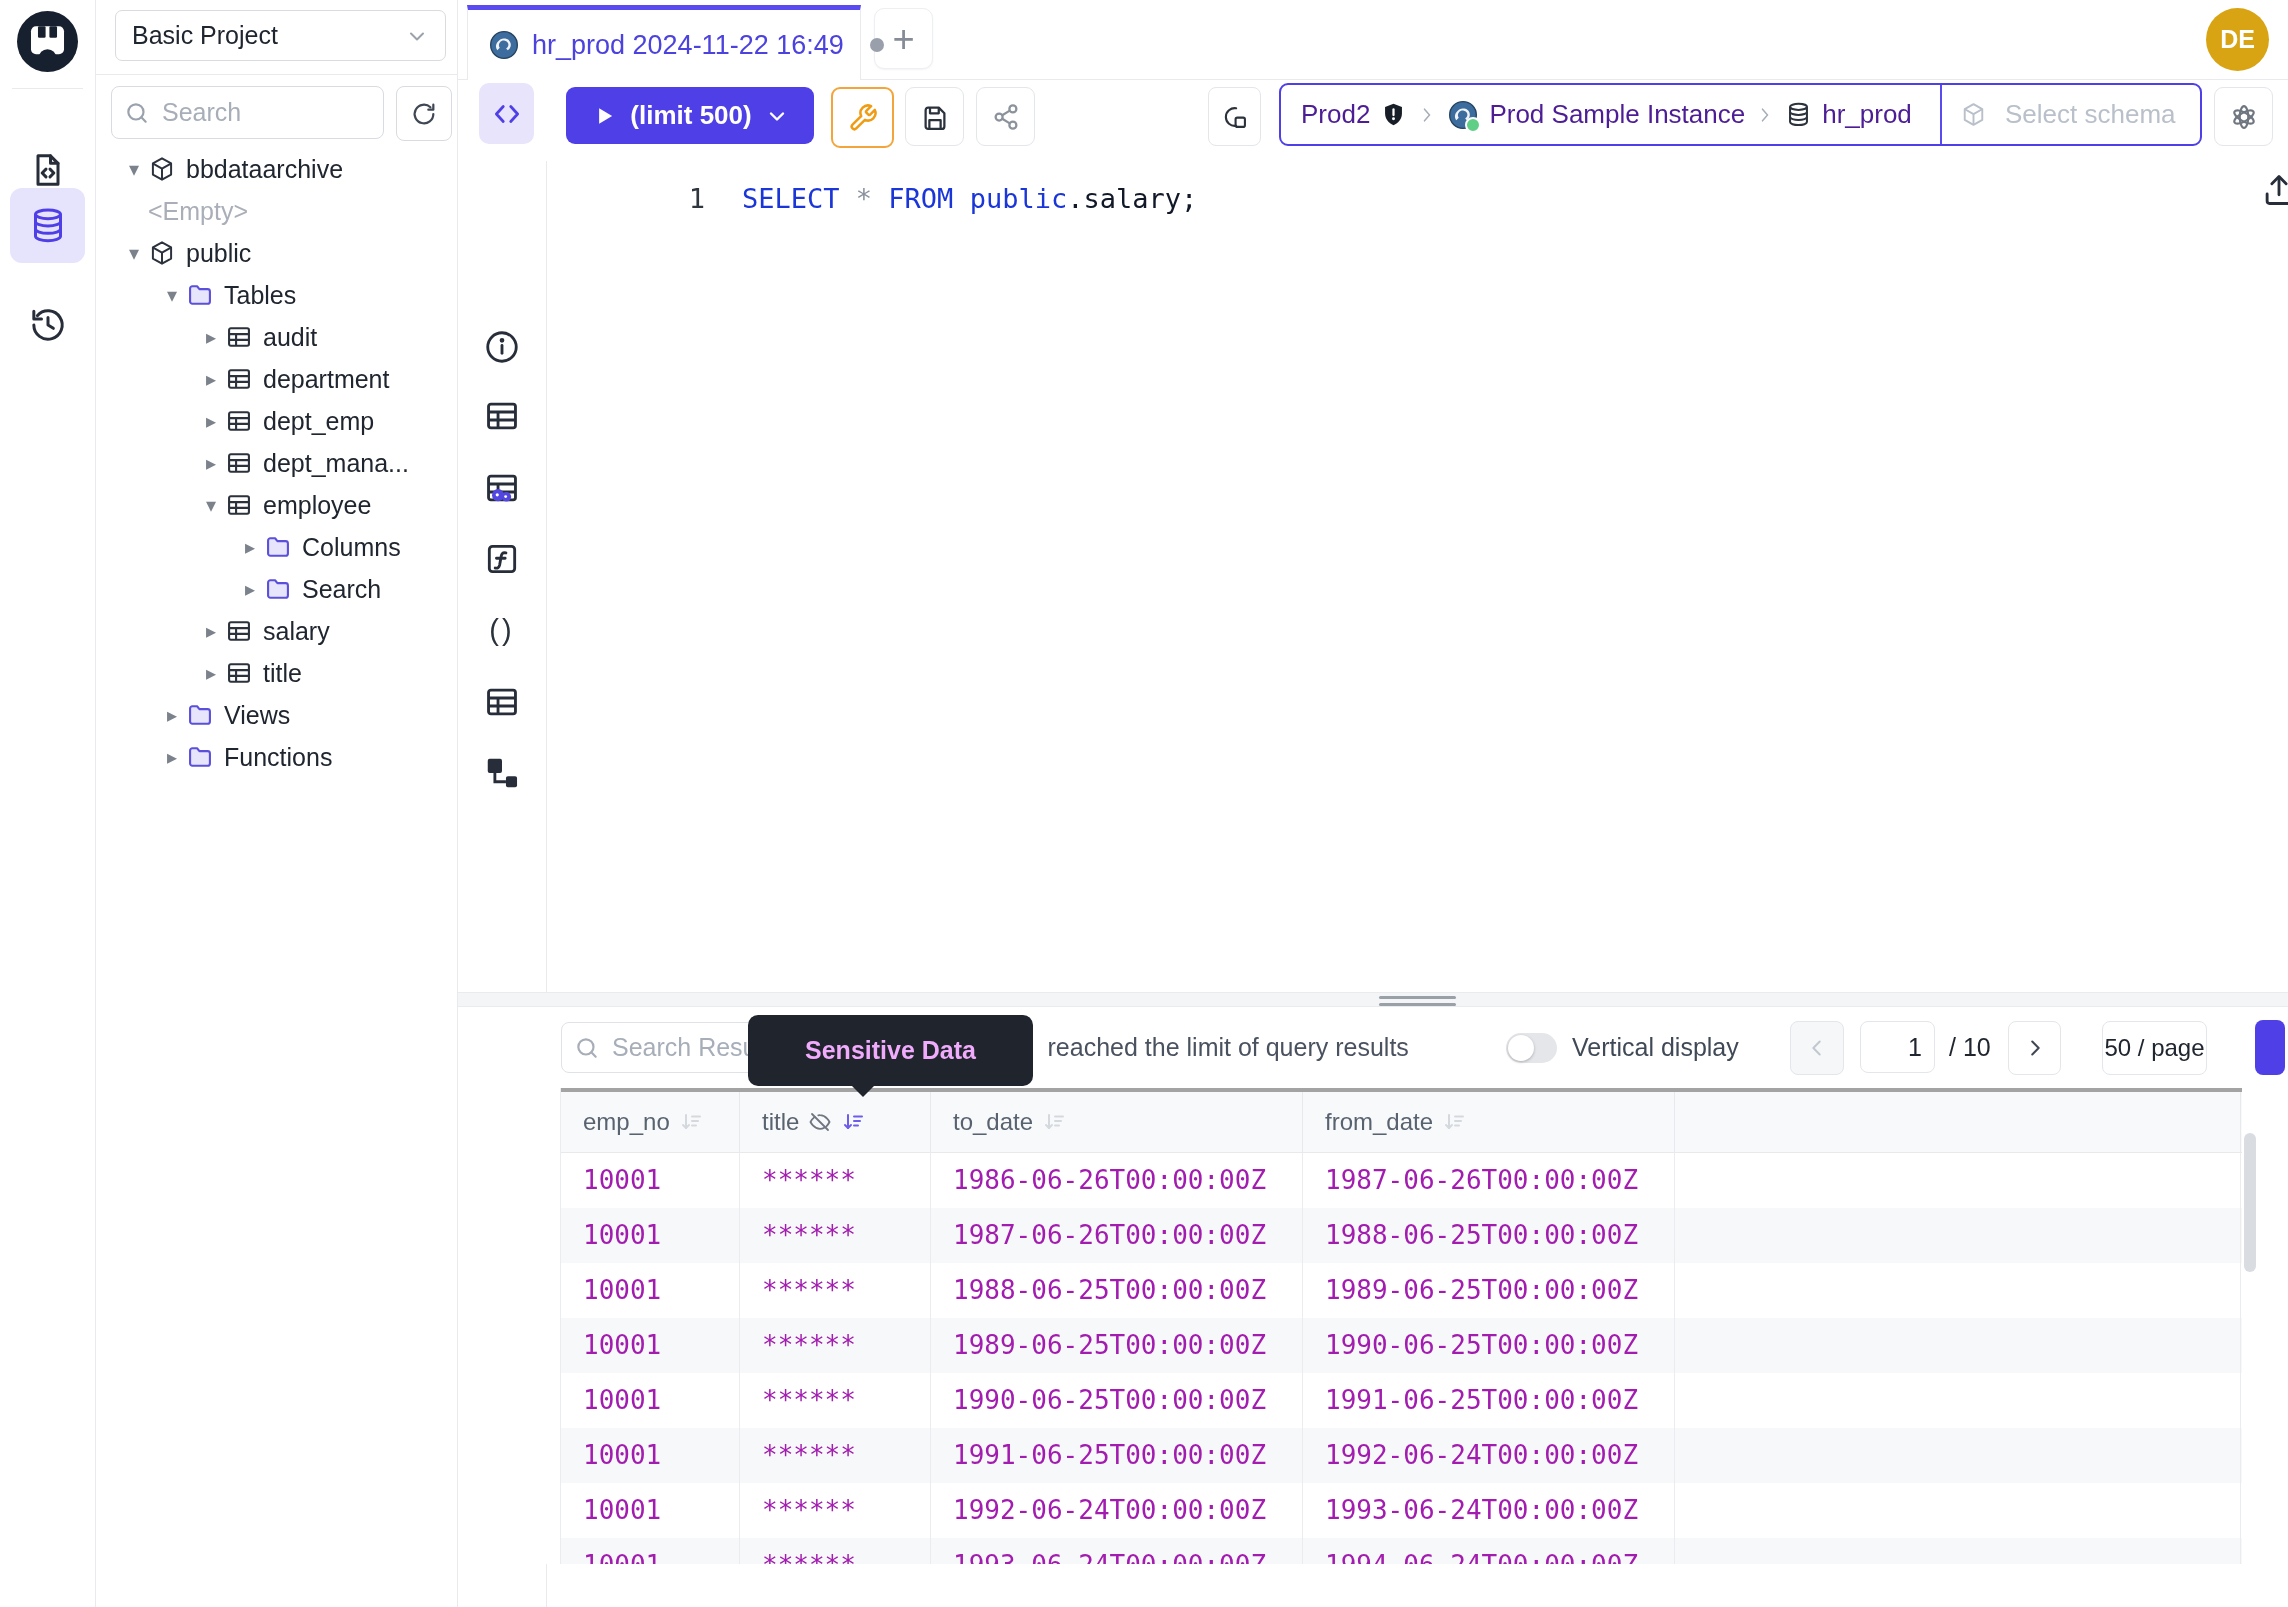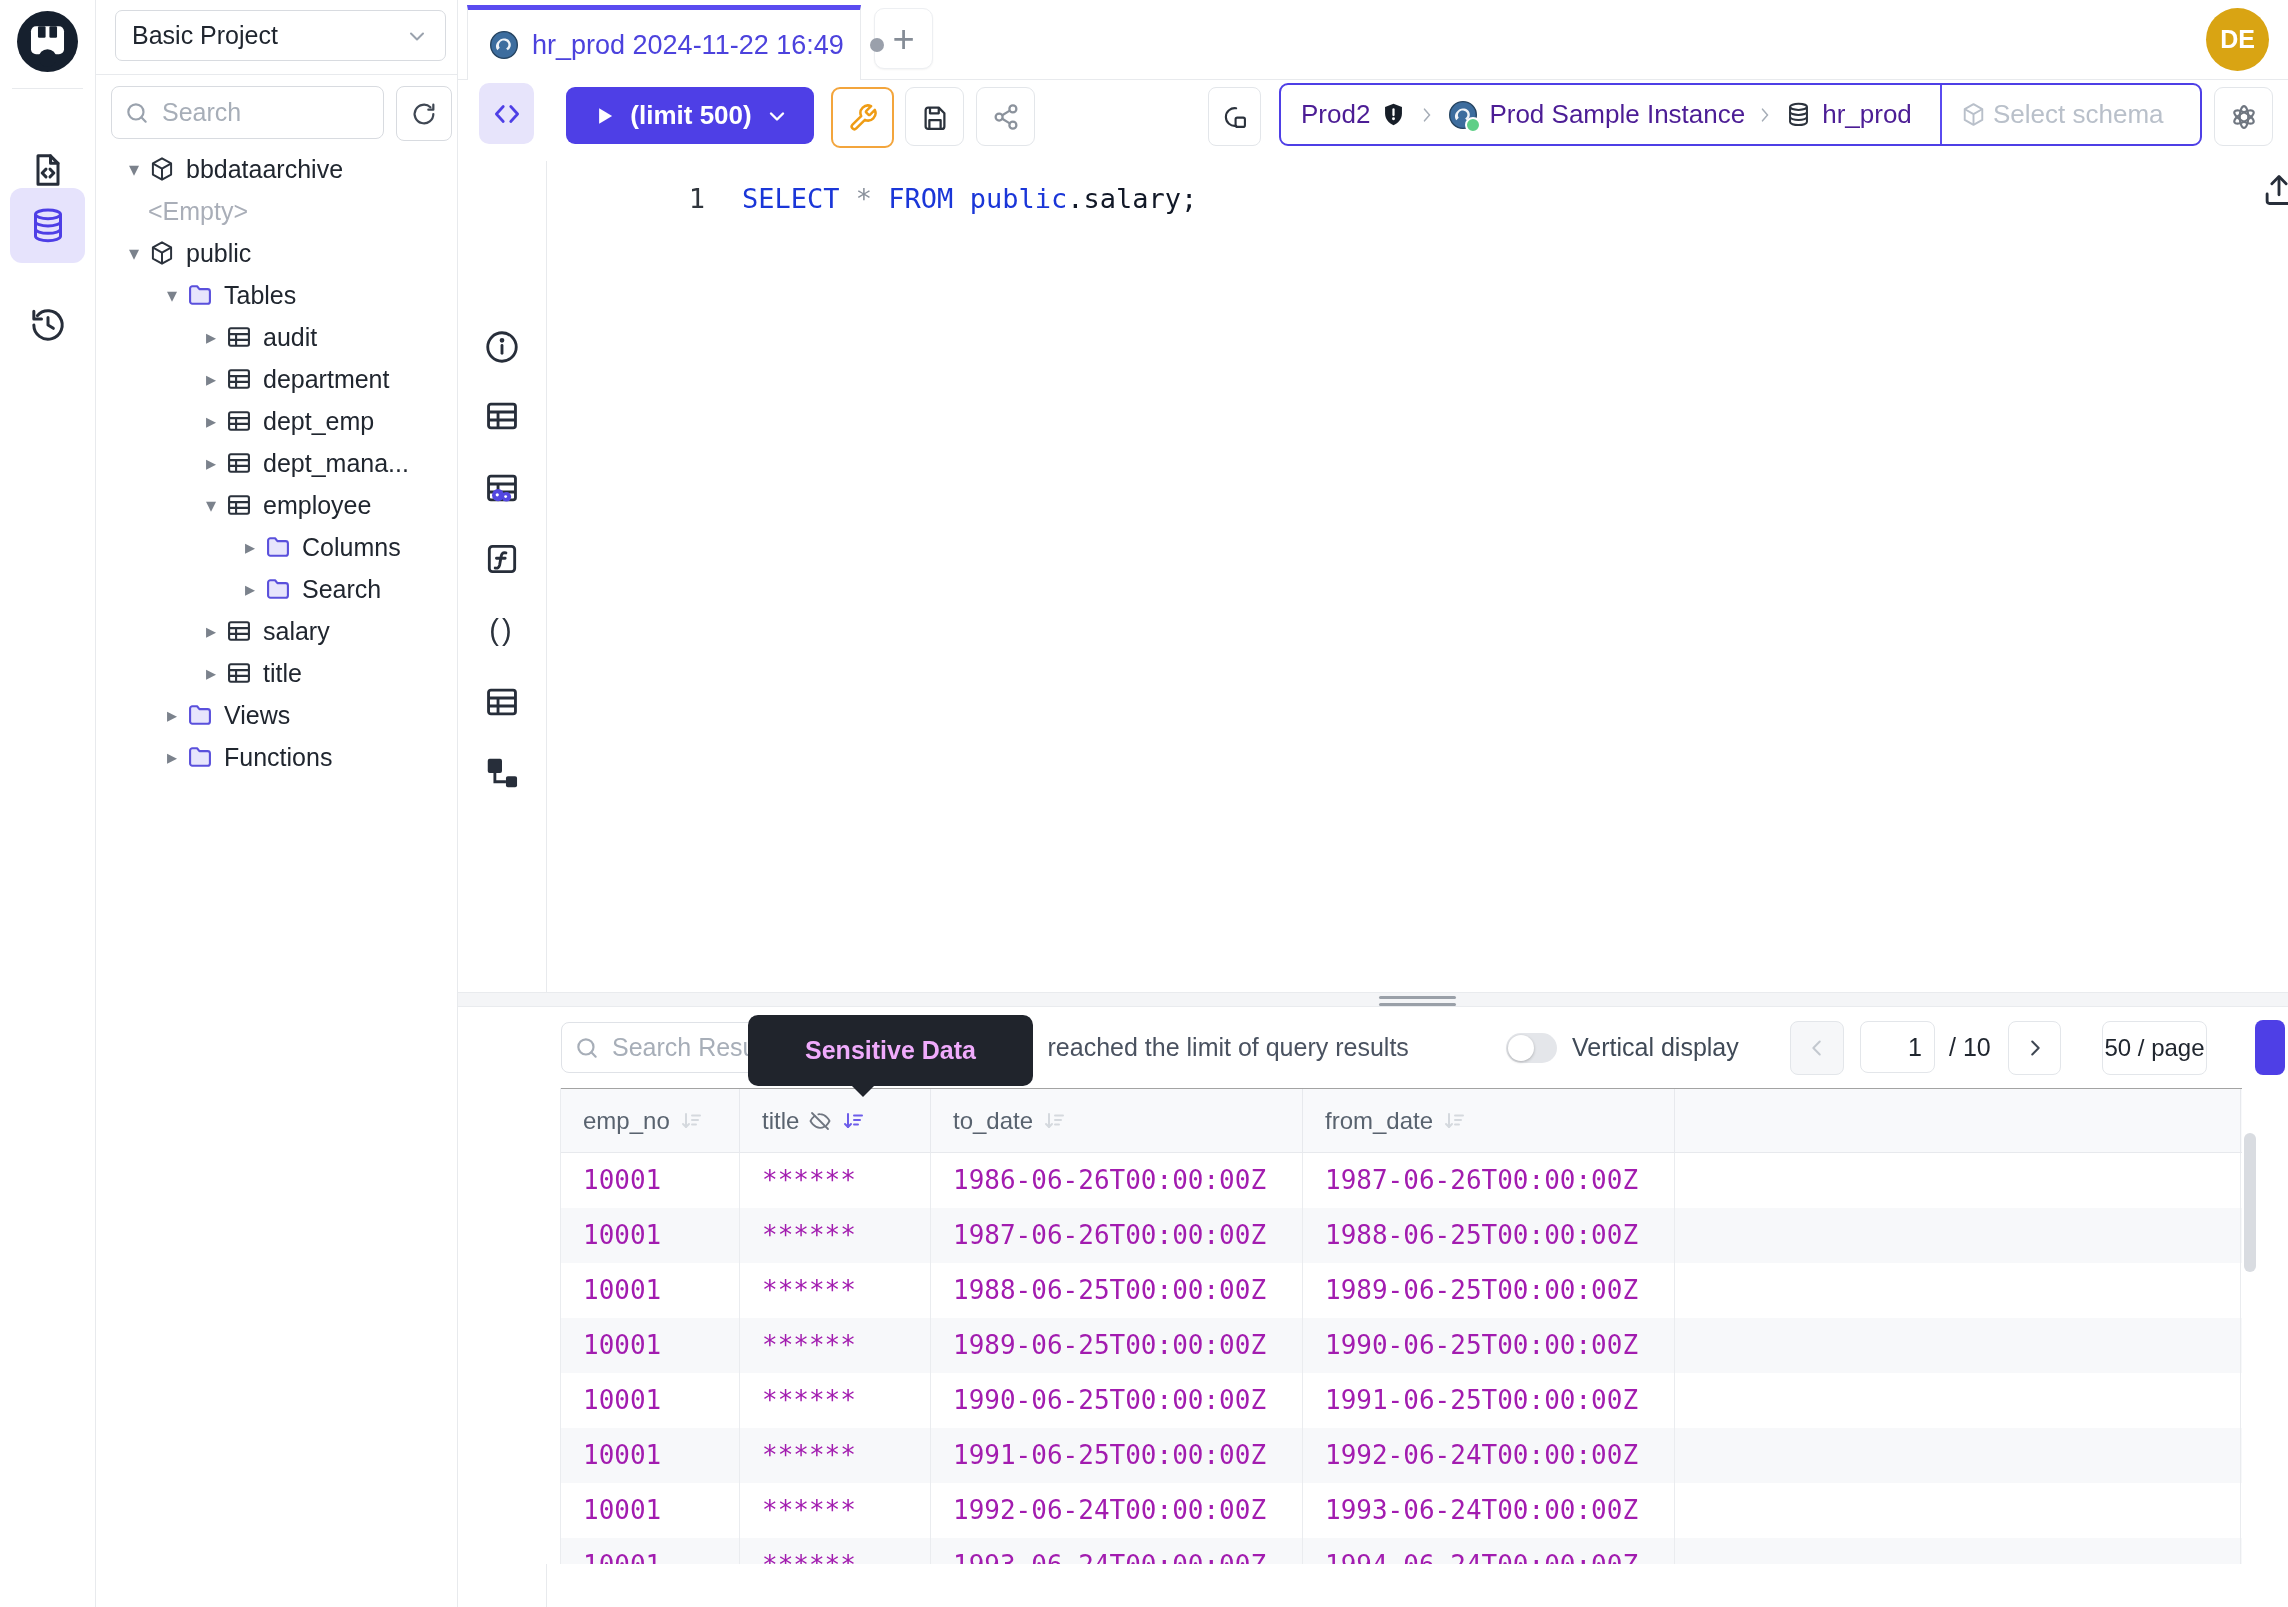--- a/index.html
+++ b/index.html
@@ -70,21 +70,21 @@
        display:flex;align-items:center;justify-content:center;cursor:pointer;}
   .tool-btn .icon{width:30px;height:30px;}
   .wrench{left:373px;width:59px;border:2px solid #f3a53c;}
   .wrench .icon{color:#ef9c14;}
   .save{left:447px;width:57px;}  .save .icon{color:#2b323c;}
   .share{left:518px;width:57px;} .share .icon{color:#8b929c;}
   .batch{left:750px;width:51px;border-radius:8px;} .batch .icon{width:28px;height:28px;color:#2b323c;}
   .conn-pill{position:absolute;left:821px;top:3px;width:923px;height:63px;border:2px solid #4e3fe6;border-radius:9px;
        background:#fff;display:flex;align-items:stretch;box-sizing:border-box;cursor:pointer;}
   .conn-left{width:639px;flex:none;display:flex;align-items:center;gap:10px;padding-left:20px;font-size:26px;}
-  .conn-schema{flex:1;border-left:2px solid #5a4bf0;display:flex;align-items:center;gap:6px;padding-left:18px;
+  .conn-schema{flex:1;border-left:2px solid #5a4bf0;display:flex;align-items:center;gap:18px;padding-left:18px;
        color:#b9c0ca;font-size:26px;}
   .conn-pill .sep{width:20px;height:20px;color:#a6adb7;flex:none;}
   .conn-pill .shield{width:27px;height:27px;flex:none;}
   .conn-pill .pgwrap{position:relative;width:32px;height:32px;flex:none;}
   .conn-pill .pgwrap::after{content:'';position:absolute;right:-2px;bottom:-2px;width:12px;height:12px;border-radius:50%;background:#5fcf87;border:2px solid #fff;}
   .conn-pill .dbi{width:27px;height:27px;color:#2b323c;flex:none;}
   .conn-pill .cubei{width:27px;height:27px;color:#b9c0ca;flex:none;}
   .conn-pill .name{font-weight:500;color:#4c1d95;white-space:nowrap;}
   .ai-btn{right:16px;left:auto;width:57px;}
   .ai-btn .icon{width:32px;height:32px;color:#6f7680;}
@@ -134,21 +134,21 @@
   .export-sliver{position:absolute;left:1797px;top:13px;width:30px;height:55px;border-radius:8px;background:#4e3fe6;cursor:pointer;}
 
   
   .tooltip{position:absolute;left:290px;top:8px;width:285px;height:71px;background:#20242c;border-radius:10px;z-index:6;
       display:flex;align-items:center;justify-content:center;color:#f0abfc;font-size:25px;font-weight:600;}
   .tooltip::after{content:'';position:absolute;left:103px;bottom:-11px;border:12px solid transparent;border-top:12px solid #20242c;border-bottom:0;}
 
   
   .grid{position:absolute;left:0;top:1088px;width:100%;height:476px;overflow:hidden;background:#fff;}
   .grid-inner{position:absolute;left:102px;top:0;width:1681px;border-left:1px solid #eaecef;}
-  .grid-header{display:grid;height:65px;background:#f8f9fb;border-top:1px solid #a3a3a3;border-bottom:1px solid #e7e9ed;box-sizing:border-box;}
+  .grid-header{display:grid;height:65px;background:#f8f9fb;border-top:4px solid #a3a3a3;border-bottom:1px solid #e7e9ed;box-sizing:border-box;}
   .gh-cell{display:flex;align-items:center;gap:9px;padding-left:22px;border-right:1px solid #e7e9ed;font-size:24px;color:#59636f;overflow:hidden;}
   .gh-cell .icon{width:24px;height:24px;flex:none;}
   .gh-cell .eyeoff{color:#6f7680;}
   .gh-cell .sort{color:#d5d9de;}
   .gh-cell .sort.active{color:#6d5dea;}
   .grid-row{display:grid;height:55px;}
   .grid-row.alt{background:#f7f8fa;}
   .cell{font-family:"DejaVu Sans Mono",monospace;font-size:26px;color:#a21caf;line-height:55px;padding-left:22px;
       border-right:1px solid #eaecef;white-space:nowrap;overflow:hidden;}
   .grid-scroll{position:absolute;left:1786px;top:45px;width:12px;height:426px;}

